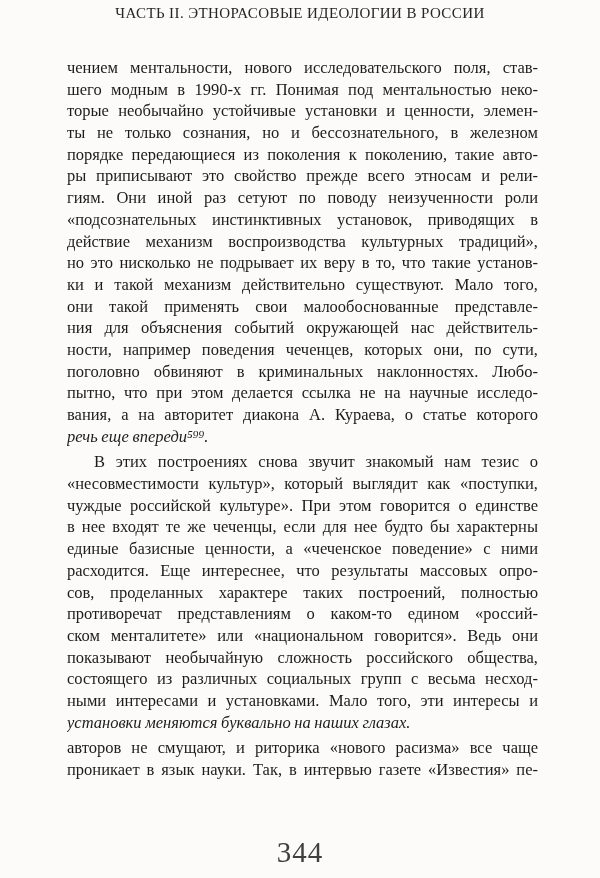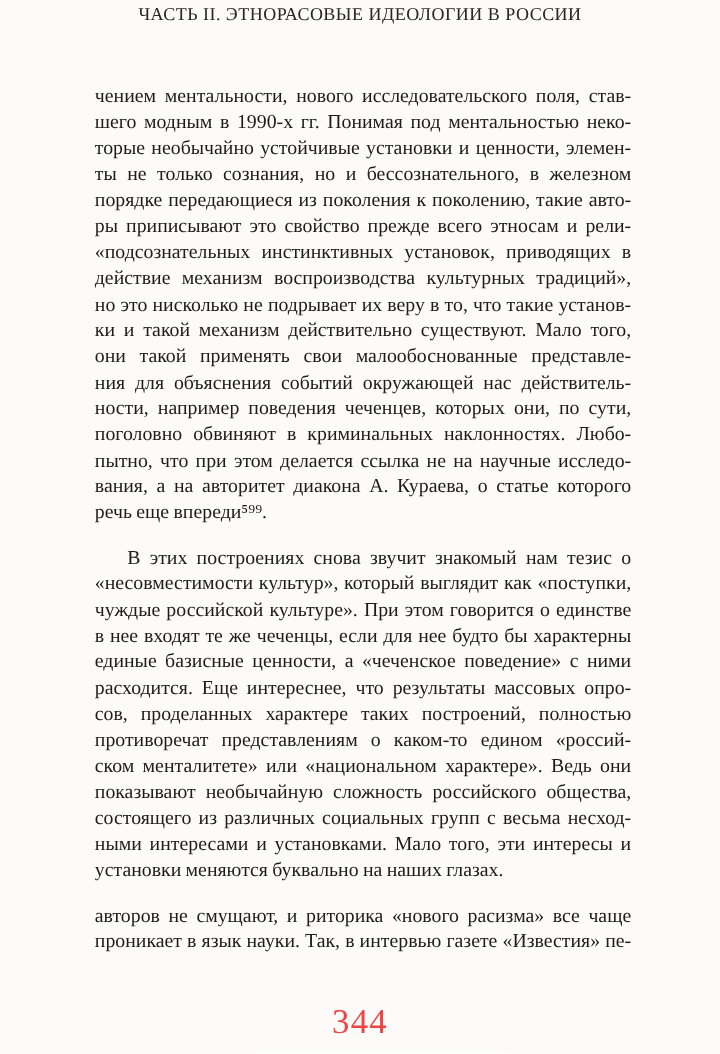--- a/index.html
+++ b/index.html
@@ -27,64 +27,66 @@
     color: #262626;
     white-space: nowrap;
   }
   .text-block {
     position: absolute;
     top: 53px;
     left: 63px;
     width: 479px;
   }
   .para {
-    margin: 16px;
+    margin: 4px;
   }
   .line {
     font-size: 16.5px;
     line-height: 21.7px;
     height: 21.7px;
     overflow: hidden;
     text-align: justify;
     text-align-last: justify;
     word-spacing: -0.5px;
     white-space: normal;
   }
   .line.last-left {
     text-align: left;
     text-align-last: left;
+    font-style: italic;
   }
   .line.indent {
     padding-left: 27px;
   }
   .page-number {
     position: absolute;
     top: 836px;
     left: 0;
     width: 100%;
     text-align: center;
     font-size: 29px;
     letter-spacing: 1px;
-    color: #ef4444;
+    color: #404040;
   }
 </style>
 </head>
 <body>
 
 <div class="page">
   <div class="running-head">ЧАСТЬ II. ЭТНОРАСОВЫЕ ИДЕОЛОГИИ В РОССИИ</div>
 
   <main class="text-block">
       <div class="para">
         <div class="line">чением ментальности, нового исследовательского поля, став-</div>
         <div class="line">шего модным в 1990-х гг. Понимая под ментальностью неко-</div>
         <div class="line">торые необычайно устойчивые установки и ценности, элемен-</div>
         <div class="line">ты не только сознания, но и бессознательного, в железном</div>
         <div class="line">порядке передающиеся из поколения к поколению, такие авто-</div>
         <div class="line">ры приписывают это свойство прежде всего этносам и рели-</div>
+        <div class="line">гиям. Они иной раз сетуют по поводу неизученности роли</div>
         <div class="line">«подсознательных инстинктивных установок, приводящих в</div>
         <div class="line">действие механизм воспроизводства культурных традиций»,</div>
         <div class="line">но это нисколько не подрывает их веру в то, что такие установ-</div>
         <div class="line">ки и такой механизм действительно существуют. Мало того,</div>
         <div class="line">они такой применять свои малообоснованные представле-</div>
         <div class="line">ния для объяснения событий окружающей нас действитель-</div>
         <div class="line">ности, например поведения чеченцев, которых они, по сути,</div>
         <div class="line">поголовно обвиняют в криминальных наклонностях. Любо-</div>
         <div class="line">пытно, что при этом делается ссылка не на научные исследо-</div>
         <div class="line">вания, а на авторитет диакона А. Кураева, о статье которого</div>
@@ -92,21 +94,21 @@
       </div>
       <div class="para">
         <div class="line indent">В этих построениях снова звучит знакомый нам тезис о</div>
         <div class="line">«несовместимости культур», который выглядит как «поступки,</div>
         <div class="line">чуждые российской культуре». При этом говорится о единстве</div>
         <div class="line">в нее входят те же чеченцы, если для нее будто бы характерны</div>
         <div class="line">единые базисные ценности, а «чеченское поведение» с ними</div>
         <div class="line">расходится. Еще интереснее, что результаты массовых опро-</div>
         <div class="line">сов, проделанных характере таких построений, полностью</div>
         <div class="line">противоречат представлениям о каком-то едином «россий-</div>
-        <div class="line">ском менталитете» или «национальном характере». Ведь они</div>
+        <div class="line">ском менталитете» или «национальном говорится». Ведь они</div>
         <div class="line">показывают необычайную сложность российского общества,</div>
         <div class="line">состоящего из различных социальных групп с весьма несход-</div>
         <div class="line">ными интересами и установками. Мало того, эти интересы и</div>
         <div class="line last-left">установки меняются буквально на наших глазах.</div>
       </div>
       <div class="para">
         <div class="line">авторов не смущают, и риторика «нового расизма» все чаще</div>
         <div class="line">проникает в язык науки. Так, в интервью газете «Известия» пе-</div>
       </div>
     </main>

